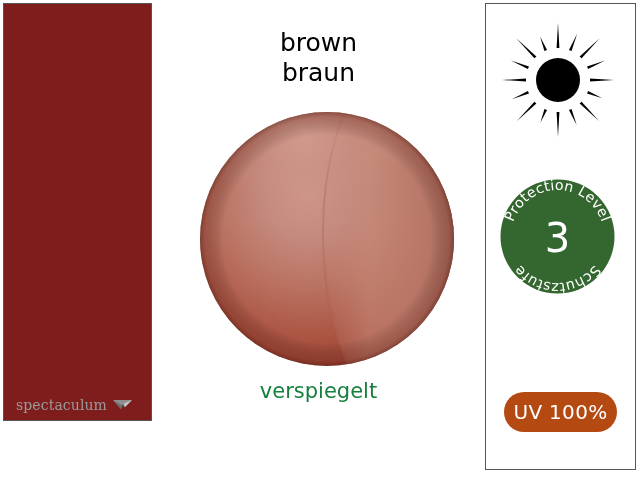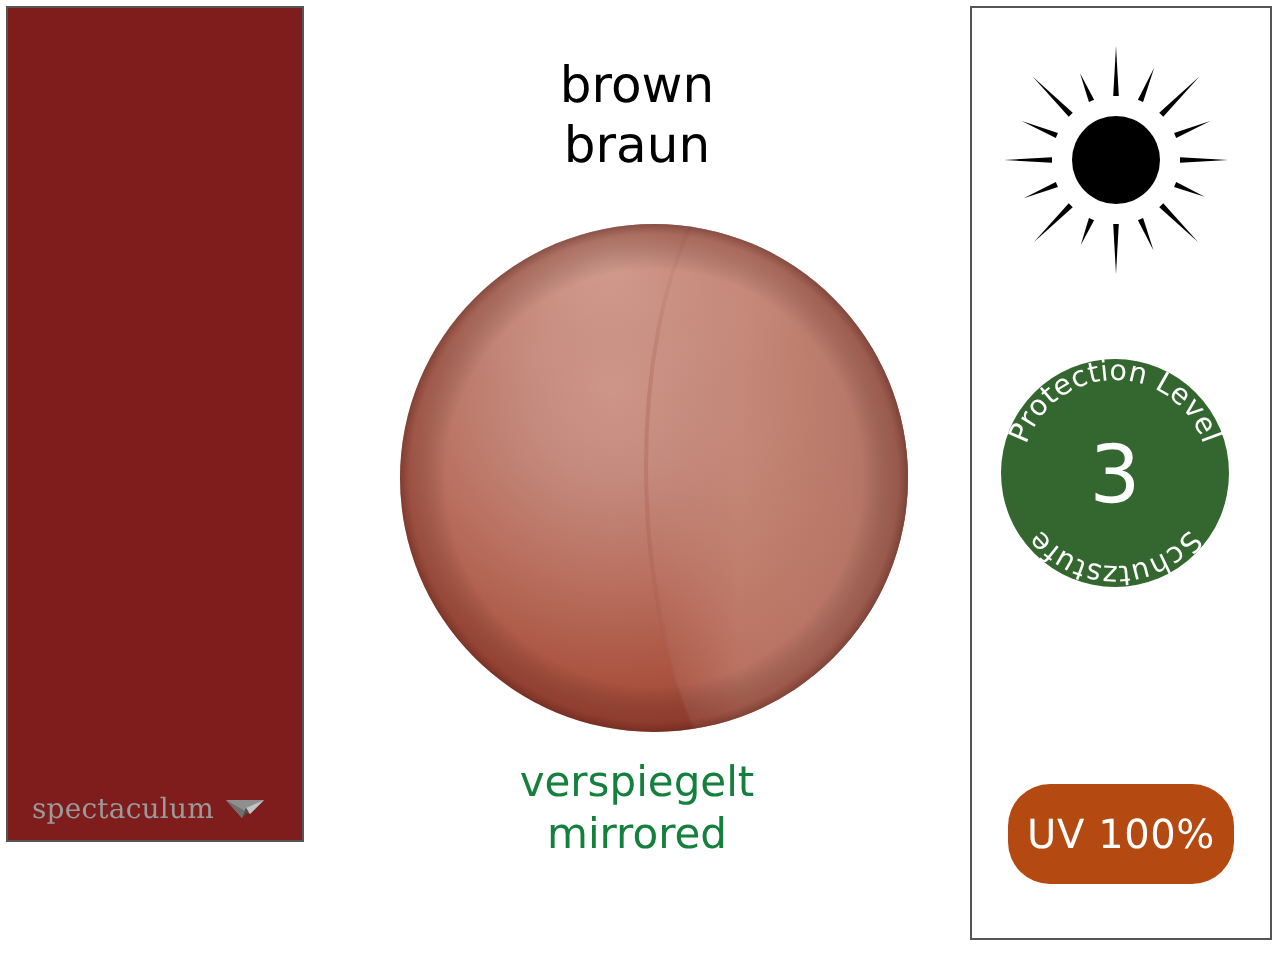--- a/index.html
+++ b/index.html
@@ -144,21 +144,21 @@
     text-anchor: middle;
     dominant-baseline: central;
   }
 
   
   .uv-pill {
     position: absolute;
     left: 504px;
     top: 392px;
     width: 113px;
-    height: 50px;
+    height: 40px;
     border-radius: 21px;
     display: flex;
     align-items: center;
     justify-content: center;
     color: #ffffff;
     font-size: 20px;
     line-height: 1;
     letter-spacing: 0.3px;
   }
 </style>
@@ -234,21 +234,20 @@
           <path d="M148 2 C 118 62, 116 180, 150 256" fill="none" stroke="#a95f4f" stroke-opacity="0.35" stroke-width="2"></path>
           <ellipse cx="116" cy="62" rx="118" ry="72" fill="url(#topSheen)"></ellipse>
         </g>
 
         <circle cx="129" cy="129" r="127" fill="url(#rimShade)"></circle>
       </svg>
     </div>
 
     <div class="caption-block">
       <div>verspiegelt</div>
-      <div>mirrored</div>
     </div>
 
   </div>
 
   <div class="panel-right" style="border-color: rgb(85, 85, 85);"></div>
 
   <div class="sun-icon">
     <svg class="sun-svg" viewBox="0 0 112 118" xmlns="http://www.w3.org/2000/svg">
       <circle cx="56" cy="60" r="22" fill="#000000"></circle>
       <g fill="#000000">

